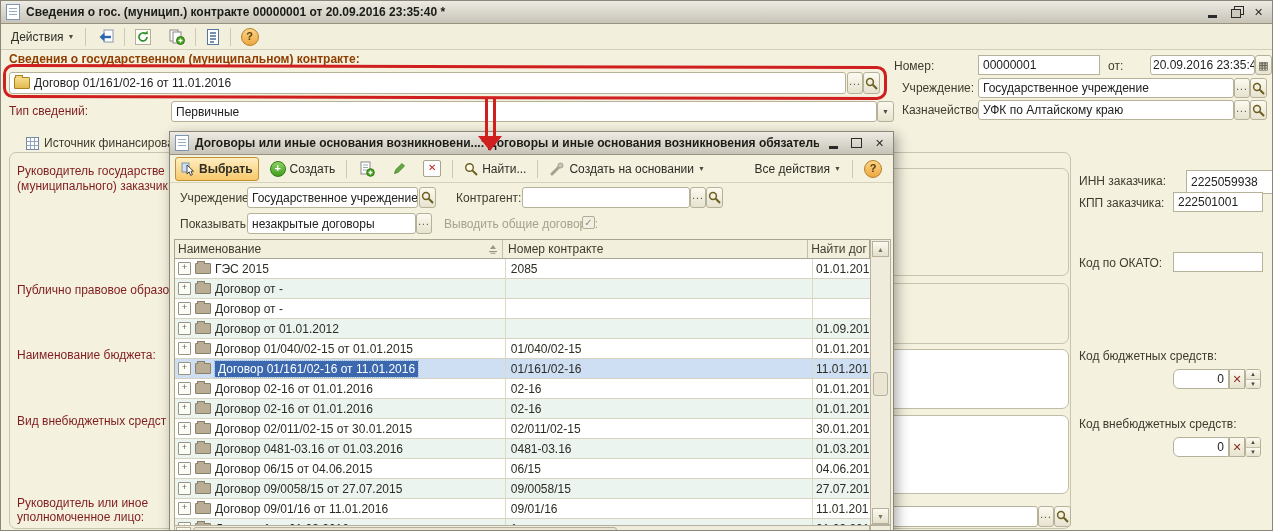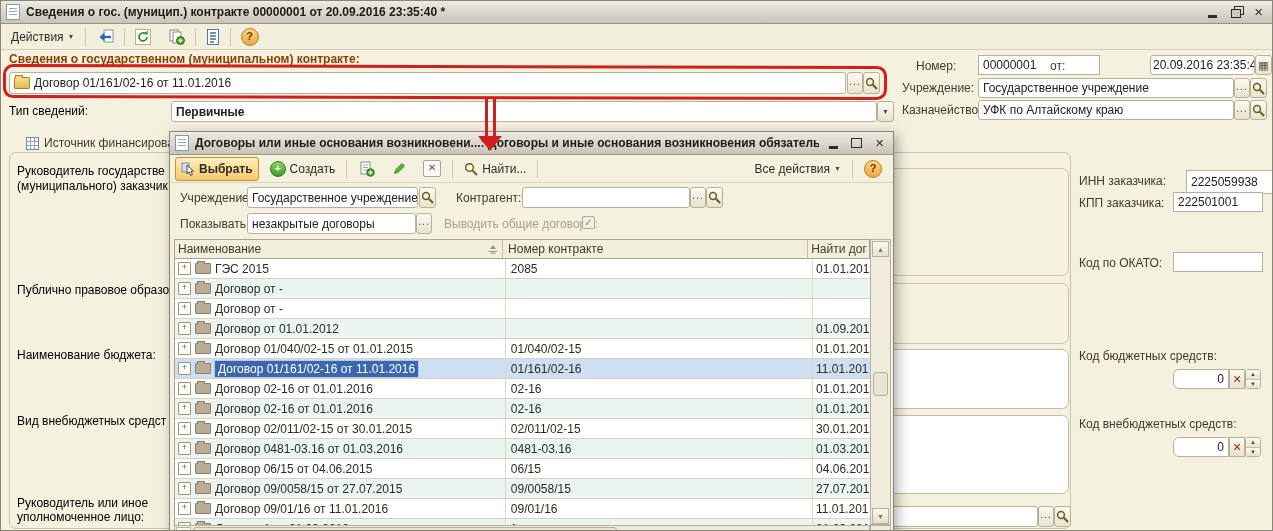--- a/index.html
+++ b/index.html
@@ -22,21 +22,21 @@
     box-shadow:0 3px #9aacc0,0 6px #9aacc0;}
   
   .mtool{display:flex;align-items:center;height:25px;background:#f3efdd;border-bottom:1px solid #d2ceba;padding:0 4px;gap:4px;}
   .sep{width:1px;height:18px;background:#cdc9b5;flex:none;}
   .tbtn{display:flex;align-items:center;gap:4px;padding:1px 5px;height:20px;border:1px solid transparent;border-radius:3px;color:#2d2d26;}
   .arr{font-size:7px;color:#4c4c40;}
   .helpico{width:16px;height:16px;border-radius:50%;background:linear-gradient(#fcd38a,#eda83f);
     border:1px solid #b97f24;color:#5a3c08;font-weight:bold;text-align:center;line-height:15px;font-size:11px;flex:none;}
   
   .lbl{color:#3f3b2e;white-space:nowrap;}
-  .glbl{color:#000000;white-space:nowrap;}
+  .glbl{color:#7f1d1d;white-space:nowrap;}
   .dlbl{color:#a6a28c;white-space:nowrap;}
   .inp{background:#fff;border:1px solid #b6b29a;border-radius:3px;display:flex;align-items:center;
     padding:0 4px;white-space:nowrap;overflow:hidden;color:#222;gap:4px;}
   .rnd{border-radius:0;}
   .sqbtn{border:1px solid #b6b29a;background:linear-gradient(#fcfaf0,#e7e3cf);border-radius:3px;
     display:flex;align-items:center;justify-content:center;color:#4c4c40;}
   .dots{font-size:10px;letter-spacing:1px;padding-bottom:4px;}
   .dbtn{font-size:7px;}
   .yfold{position:relative;width:14px;height:10px;background:linear-gradient(#f6dd8d,#e3b94f);
     border:1px solid #a8841f;border-radius:1px;flex:none;}
@@ -170,30 +170,30 @@
   <div class="abs sqbtn" style="left:862px;top:71px;width:17px;height:22px;">
     <span>
         <svg width="13" height="13" viewBox="0 0 13 13">
           <circle cx="5" cy="5" r="3.4" fill="none" stroke="#6b5e1f" stroke-width="1.5"></circle>
           <path d="M7.8 7.8 12 12" stroke="#6b5e1f" stroke-width="2"></path>
         </svg>
       </span>
   </div>
 
   <div class="abs glbl" style="left:8px;top:103px;">Тип сведений:</div>
-  <div class="abs inp" style="left:170px;top:100px;width:706px;height:21px;font-weight:bold;">
+  <div class="abs inp" style="left:170px;top:100px;width:706px;height:21px;">
     <span>Первичные</span>
   </div>
   <div class="abs sqbtn dbtn" style="left:876px;top:100px;width:17px;height:21px;">▼</div>
 
-  <div class="abs lbl" style="left:915px;top:58px;">Номер:</div>
+  <div class="abs lbl" style="left:893px;top:58px;">Номер:</div>
   <div class="abs inp rnd" style="left:977px;top:54px;width:122px;height:20px;">
     <span>00000001</span>
   </div>
-  <div class="abs lbl" style="left:1049px;top:58px;">от:</div>
+  <div class="abs lbl" style="left:1107px;top:58px;">от:</div>
   <div class="abs inp" style="left:1149px;top:54px;width:105px;height:20px;padding:0 2px;">
     <span>20.09.2016 23:35:40</span>
   </div>
   <div class="abs sqbtn" style="left:1254px;top:54px;width:17px;height:20px;font-size:11px;color:#55503e;">▦</div>
 
   <div class="abs lbl" style="left:901px;top:80px;">Учреждение:</div>
   <div class="abs inp" style="left:977px;top:77px;width:256px;height:20px;">
     <span>Государственное учреждение</span>
   </div>
   <div class="abs sqbtn dots" style="left:1233px;top:77px;width:16px;height:20px;">...</div>
@@ -339,20 +339,30 @@
       <span class="tbtn">
         <span>
             <svg width="14" height="14" viewBox="0 0 14 14">
               <circle cx="5.5" cy="5.5" r="3.8" fill="#fffbe8" stroke="#6b5e1f" stroke-width="1.4"></circle>
               <path d="M8.6 8.6 13 13" stroke="#6b5e1f" stroke-width="2"></path>
             </svg>
           </span>
         <span>Найти...</span>
       </span>
       <span class="sep"></span>
+      <span class="tbtn">
+        <span>
+            <svg width="16" height="14" viewBox="0 0 16 14">
+              <path d="M3 12 L10 5" stroke="#a5a193" stroke-width="3" stroke-linecap="round"></path>
+              <circle cx="11.5" cy="3.5" r="2.5" fill="#c9c5b7" stroke="#a5a193"></circle>
+            </svg>
+          </span>
+        <span>Создать на основании</span>
+        <span class="arr">▼</span>
+      </span>
       <span style="flex:1;"></span>
       <span class="tbtn">
         <span>Все действия</span>
           <span class="arr">▼</span>
       </span>
       <span class="sep"></span>
       <span class="tbtn">
         <span class="helpico">?</span>
       </span>
     </div>

